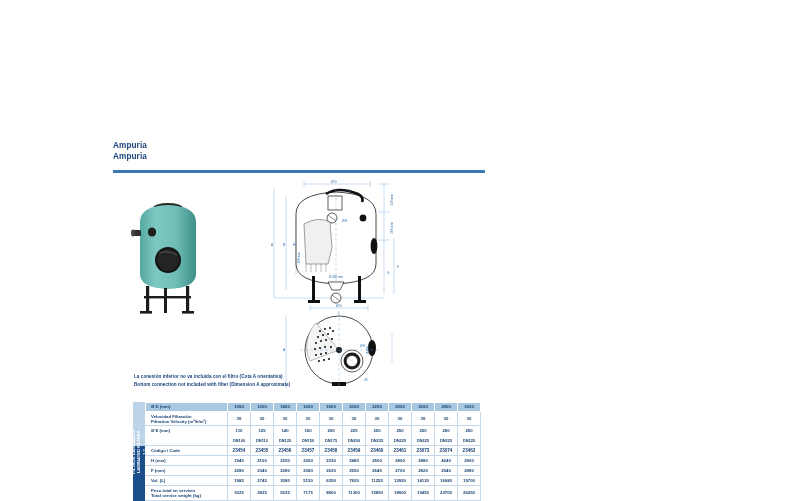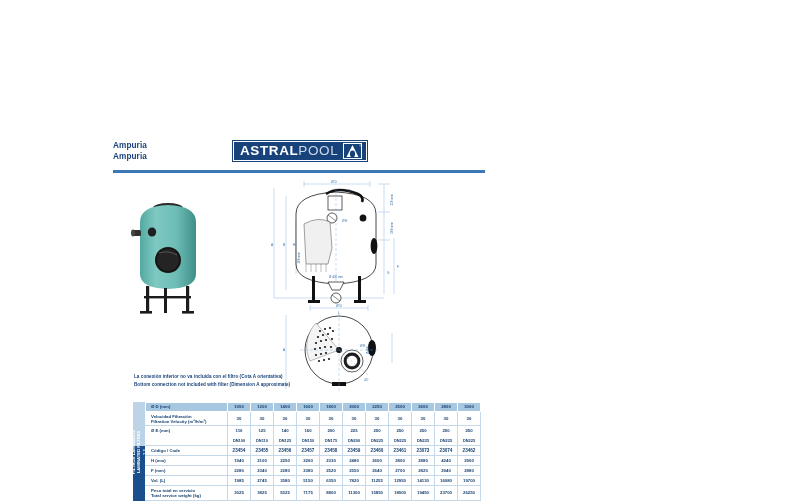--- a/index.html
+++ b/index.html
@@ -14,21 +14,21 @@
     position: relative;
     width: 802px; height: 501px;
     background: #ffffff;
   }
 
   
   .header {
     position: absolute;
     left: 113px; top: 136px;
     width: 372px; height: 30px;
-    display: flex; align-items: center;
+    display: flex; align-items: center; gap: 38px;
   }
   .model-names {
     display: flex; flex-direction: column;
     justify-content: center;
     width: 105px;
   }
   .model-es, .model-en {
     color: #17427a;
     font-size: 8.2px;
     font-weight: bold;
@@ -204,33 +204,20 @@
 </style>
 </head>
 <body>
 
 <div id="page">
 
   <div class="header">
     <div class="model-names">
       <div class="model-es">Ampuria</div>
       <div class="model-en">Ampuria</div>
-    </div>
-    <div class="logo-wrap">
-      <div class="logo">
-        <span class="logo-astral">ASTRAL</span>
-          <span class="logo-pool">POOL</span>
-        <span class="logo-mark">
-          <svg width="17" height="14" viewBox="0 0 17 14">
-            <path d="M8.5 1 L14.5 13 L2.5 13 Z" fill="#ffffff"></path>
-            <ellipse cx="8.5" cy="10" rx="2.6" ry="3.4" fill="#17427a"></ellipse>
-          </svg>
-          <span class="logo-reg">®</span>
-        </span>
-      </div>
     </div>
   </div>
 
   <div class="rule"></div>
 
   <div class="photo">
     <svg width="80" height="125" viewBox="0 0 80 125">
       <defs>
         <linearGradient id="tank" x1="0" y1="0" x2="1" y2="0">
           <stop offset="0%" stop-color="#54a9a2"></stop>

